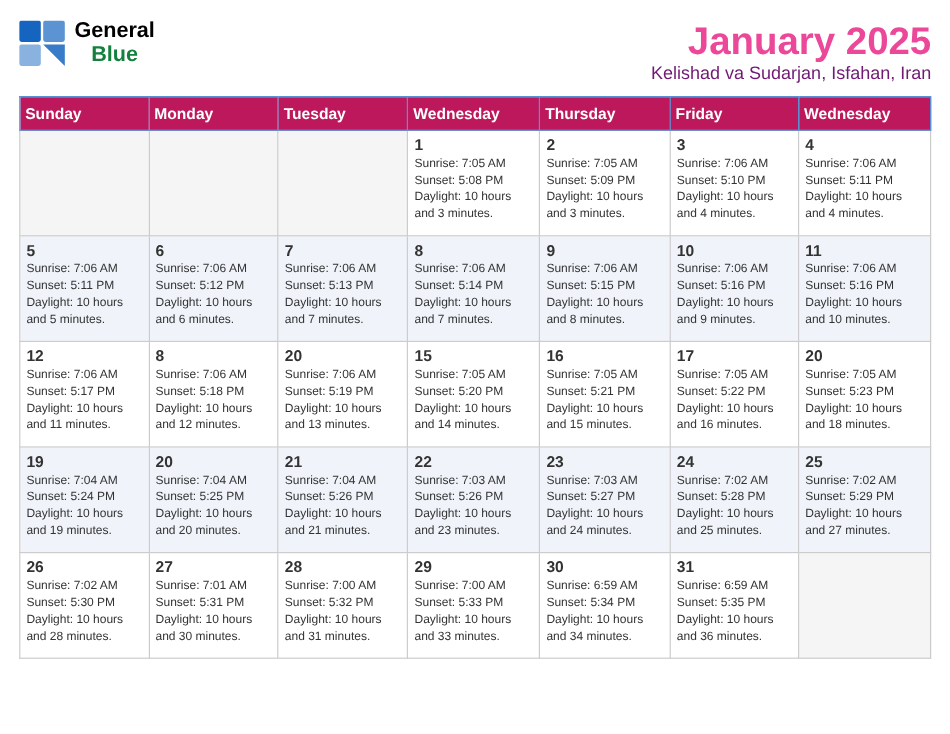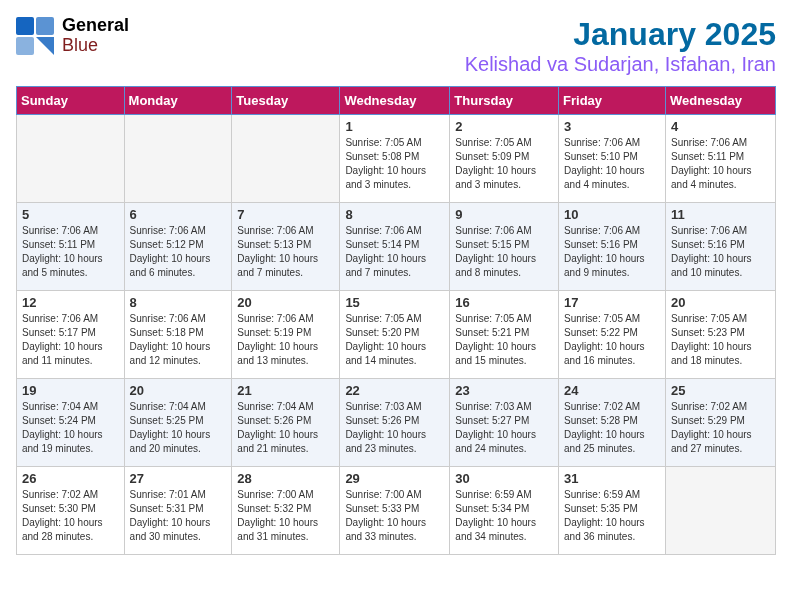--- a/index.html
+++ b/index.html
@@ -20,25 +20,25 @@
       display: flex;
       flex-direction: column;
       align-items: flex-start;
     }
     .title-block {
       text-align: right;
     }
     .month-title {
       font-size: 32px;
       font-weight: bold;
-      color: #0369a1;
+      color: #ec4899;
     }
     .location {
-      font-size: 20px;
-      color: #8b5cf6;
+      font-size: 15px;
+      color: #701a75;
     }
     .calendar {
       width: 100%;
       border-collapse: collapse;
       border: 1px solid #ccc;
     }
     .calendar th {
       background-color: #be185d;
       color: #fff;
       font-size: 13px;
@@ -82,21 +82,21 @@
   <div class="logo">
     <div style="display:flex;align-items:center;gap:4px;">
       <svg width="42" height="38" viewBox="0 0 42 38">
         <rect x="0" y="0" width="18" height="18" rx="2" fill="#1565c0"></rect>
         <rect x="20" y="0" width="18" height="18" rx="2" fill="#1565c0" opacity="0.7"></rect>
         <rect x="0" y="20" width="18" height="18" rx="2" fill="#1565c0" opacity="0.5"></rect>
         <polygon points="20,20 38,20 38,38" fill="#1565c0" opacity="0.85"></polygon>
       </svg>
       <div>
         <div style="font-size:18px;font-weight:bold;color:#000000;line-height:1.1;">General</div>
-        <div style="font-size:18px;font-weight:normal;color:#7f1d1d;line-height:1.1;">Blue</div>
+        <div style="font-size:18px;font-weight:bold;color:#15803d;line-height:1.1;text-align:center;">Blue</div>
       </div>
     </div>
   </div>
   <div class="title-block">
     <div class="month-title">January 2025</div>
     <div class="location">Kelishad va Sudarjan, Isfahan, Iran</div>
   </div>
 </div>
 
 <table class="calendar">

